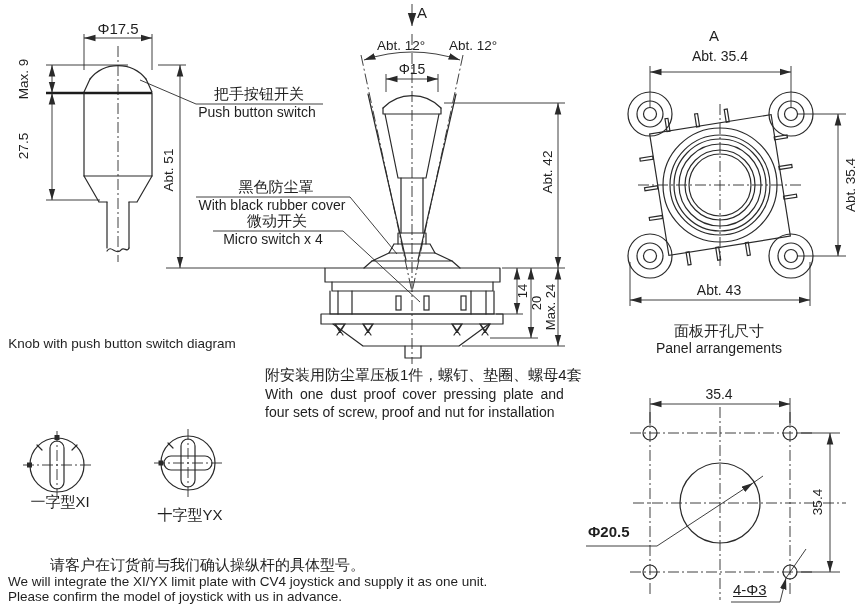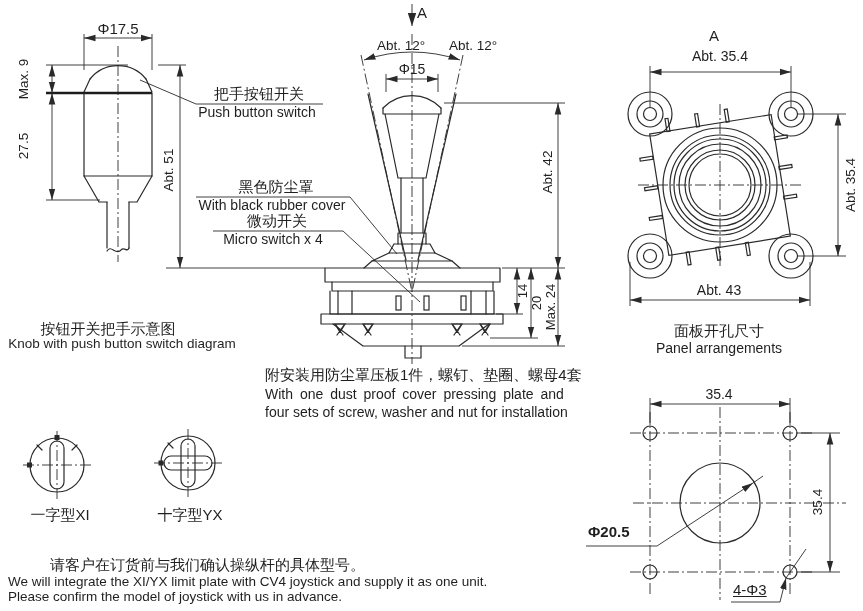--- a/index.html
+++ b/index.html
@@ -186,47 +186,46 @@
 <span class="lbl ctr fs15" style="left:118px;top:21px;">Φ17.5</span>
 <span class="lbl rot fs135" style="left:24px;top:79px;">Max. 9</span>
 <span class="lbl rot fs135" style="left:24px;top:146px;">27.5</span>
 <span class="lbl rot fs135" style="left:169px;top:170px;">Abt. 51</span>
 <span class="lbl ctr fs15" style="left:259px;top:86px;">把手按钮开关</span>
 <span class="lbl ctr fs14" style="left:257px;top:105px;text-align:center;">Push button switch</span>
 <span class="lbl ctr fs15" style="left:276px;top:179px;">黑色防尘罩</span>
 <span class="lbl ctr fs14" style="left:272px;top:198px;">With black rubber cover</span>
 <span class="lbl ctr fs15" style="left:277px;top:213px;">微动开关</span>
 <span class="lbl ctr fs14" style="left:273px;top:232px;">Micro switch x 4</span>
-<span class="lbl ctr fs15" style="left:108px;top:321px;">按钮开关把手示意图</span>
 <span class="lbl ctr fs135" style="left:122px;top:337px;">Knob with push button switch diagram</span>
 
 <span class="lbl fs15" style="left:417px;top:5px;">A</span>
 <span class="lbl ctr fs135" style="left:401px;top:39px;">Abt. 12°</span>
 <span class="lbl ctr fs135" style="left:473px;top:39px;">Abt. 12°</span>
 <span class="lbl ctr fs14" style="left:412px;top:62px;">Φ15</span>
 <span class="lbl rot fs135" style="left:548px;top:172px;">Abt. 42</span>
 <span class="lbl rot fs13" style="left:523px;top:291px;">14</span>
 <span class="lbl rot fs13" style="left:537px;top:303px;">20</span>
 <span class="lbl rot fs13" style="left:551px;top:307px;">Max. 24</span>
 <span class="lbl fs15" style="left:265px;top:367px;">附安装用防尘罩压板1件，螺钉、垫圈、螺母4套</span>
 <span class="lbl fs14 ws3" style="left:265px;top:387px;">With one dust proof cover pressing plate and</span>
-<span class="lbl fs14" style="left:265px;top:405px;">four sets of screw, washer and nut for installation</span>
+<span class="lbl fs14" style="left:265px;top:405px;">four sets of screw, proof and nut for installation</span>
 
 <span class="lbl ctr fs15" style="left:714px;top:28px;">A</span>
 <span class="lbl ctr fs14" style="left:720px;top:49px;">Abt. 35.4</span>
 <span class="lbl rot fs135" style="left:851px;top:185px;">Abt. 35.4</span>
 <span class="lbl ctr fs14" style="left:719px;top:283px;">Abt. 43</span>
 <span class="lbl ctr fs15" style="left:719px;top:323px;">面板开孔尺寸</span>
 <span class="lbl ctr fs14" style="left:719px;top:341px;">Panel arrangements</span>
 
 <span class="lbl ctr fs14" style="left:719px;top:387px;">35.4</span>
 <span class="lbl rot fs135" style="left:818px;top:502px;">35.4</span>
 <span class="lbl fs15" style="left:588px;top:524px;font-weight:bold;">Φ20.5</span>
 <span class="lbl fs15" style="left:733px;top:582px;text-decoration:underline;">4-Φ3</span>
 
-<span class="lbl ctr fs15" style="left:60px;top:507px;">一字型XI</span>
+<span class="lbl ctr fs15" style="left:60px;top:494px;">一字型XI</span>
 <span class="lbl ctr fs15" style="left:190px;top:507px;">十字型YX</span>
 
 <span class="lbl fs15" style="left:8px;top:557px;margin-left:42px;">请客户在订货前与我们确认操纵杆的具体型号。</span>
 <span class="lbl fs135" style="left:8px;top:575px;">We will integrate the XI/YX limit plate with CV4 joystick and supply it as one unit.</span>
 <span class="lbl fs135" style="left:8px;top:590px;">Please confirm the model of joystick with us in advance.</span>
 
 </div>
 
 </body></html>

